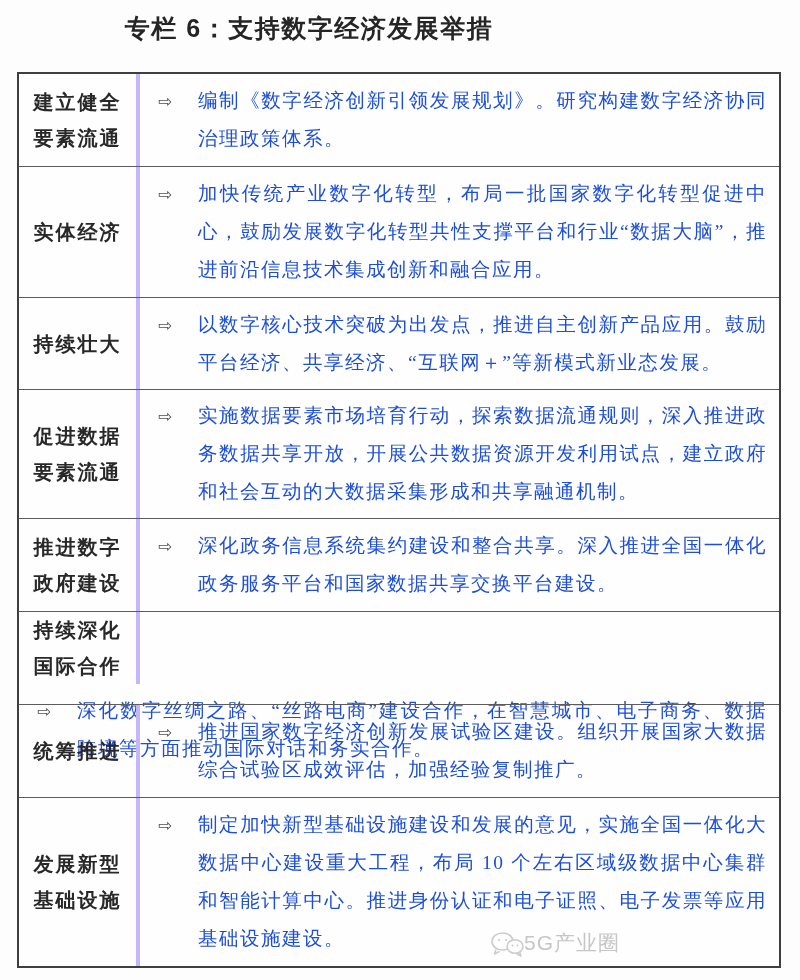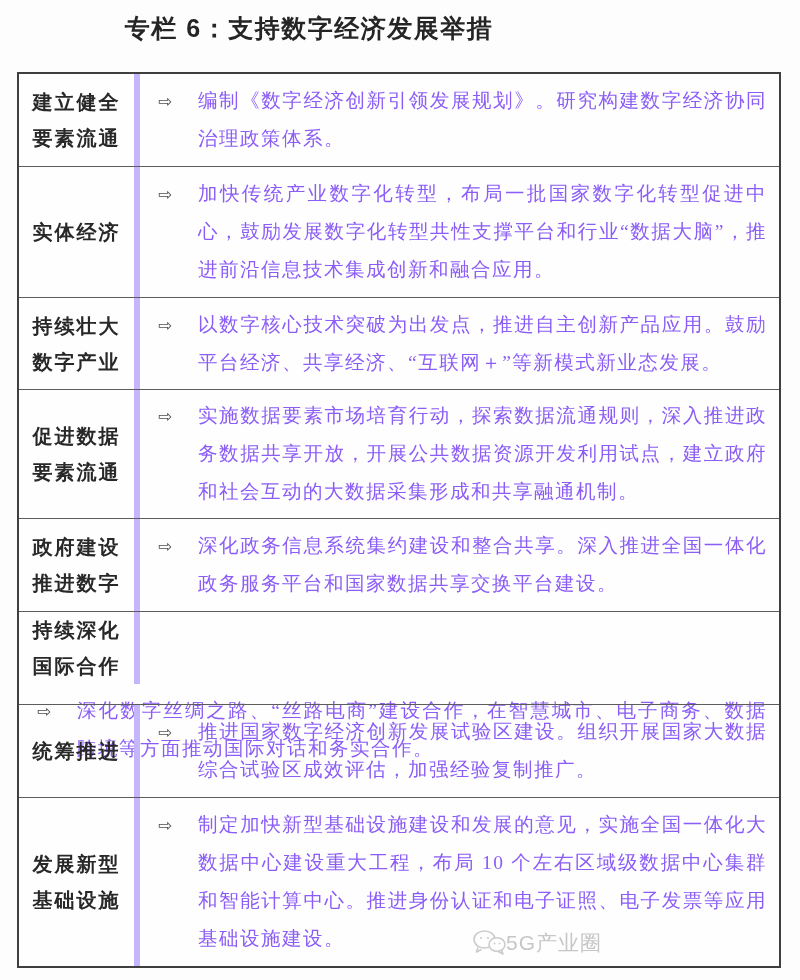--- a/index.html
+++ b/index.html
@@ -43,21 +43,21 @@
   .trow.r2 { height: 131px; }
   .trow.r3 { height: 92px; justify-content: space-between; }
   .trow.r4 { height: 129px; }
   .trow.r5 { height: 95px; }
   .trow.r6 { height: 93px; flex-direction: column; }
   .trow.r7 { height: 95px; }
   .trow.r8 { flex: 1; }
   .cat-cell {
     width: 121px;
     min-width: 121px;
-    border-right: 6px solid #c4b5fd;
+    border-right: 4px solid #c4b5fd;
     display: flex;
     flex-direction: column;
     justify-content: center;
     align-items: center;
     text-align: center;
   }
   .cat-line {
     font-size: 20px;
     font-weight: 700;
     color: #282828;
@@ -86,28 +86,28 @@
     text-align: left;
     padding-left: 4px;
     font-family: "DejaVu Sans", sans-serif;
   }
   .content-text {
     flex: 1;
     font-family: "Liberation Serif", "DejaVu Serif", serif;
     font-size: 19.5px;
     line-height: 38px;
     letter-spacing: 1.5px;
-    color: #8b5cf6;
+    color: #1d4ed8;
     text-align: justify;
   }
   .watermark {
     position: absolute;
-    right: 36px; top: 929px;
-    display: flex;
-    align-items: flex-start;
+    right: 18px; top: 929px;
+    display: flex;
+    align-items: flex-end;
     gap: 0;
     color: #c6c6c6;
     font-size: 21px;
     letter-spacing: 1px;
     font-family: "Liberation Sans", sans-serif;
   }
   .wm-icon { width: 34px; height: 26px; }
 </style>
 </head>
 <body>
@@ -139,21 +139,20 @@
         <div class="content-inner">
           <span class="bullet">⇨</span>
           <span class="content-text">加快传统产业数字化转型，布局一批国家数字化转型促进中心，鼓励发展数字化转型共性支撑平台和行业“数据大脑”，推进前沿信息技术集成创新和融合应用。</span>
         </div>
       </div>
     </div>
 
     <div class="trow r3">
       <div class="cat-cell">
         <span class="cat-line">持续壮大</span>
-        <span class="cat-line">数字产业</span>
       </div>
       <div class="content-cell">
         <div class="content-inner">
           <span class="bullet">⇨</span>
           <span class="content-text">以数字核心技术突破为出发点，推进自主创新产品应用。鼓励平台经济、共享经济、“互联网＋”等新模式新业态发展。</span>
         </div>
       </div>
     </div>
 
     <div class="trow r4">
@@ -164,22 +163,22 @@
       <div class="content-cell">
         <div class="content-inner">
           <span class="bullet">⇨</span>
           <span class="content-text">实施数据要素市场培育行动，探索数据流通规则，深入推进政务数据共享开放，开展公共数据资源开发利用试点，建立政府和社会互动的大数据采集形成和共享融通机制。</span>
         </div>
       </div>
     </div>
 
     <div class="trow r5">
       <div class="cat-cell">
+        <span class="cat-line">推进数字</span>
         <span class="cat-line">政府建设</span>
-        <span class="cat-line">推进数字</span>
       </div>
       <div class="content-cell">
         <div class="content-inner">
           <span class="bullet">⇨</span>
           <span class="content-text">深化政务信息系统集约建设和整合共享。深入推进全国一体化政务服务平台和国家数据共享交换平台建设。</span>
         </div>
       </div>
     </div>
 
     <div class="trow r6">

